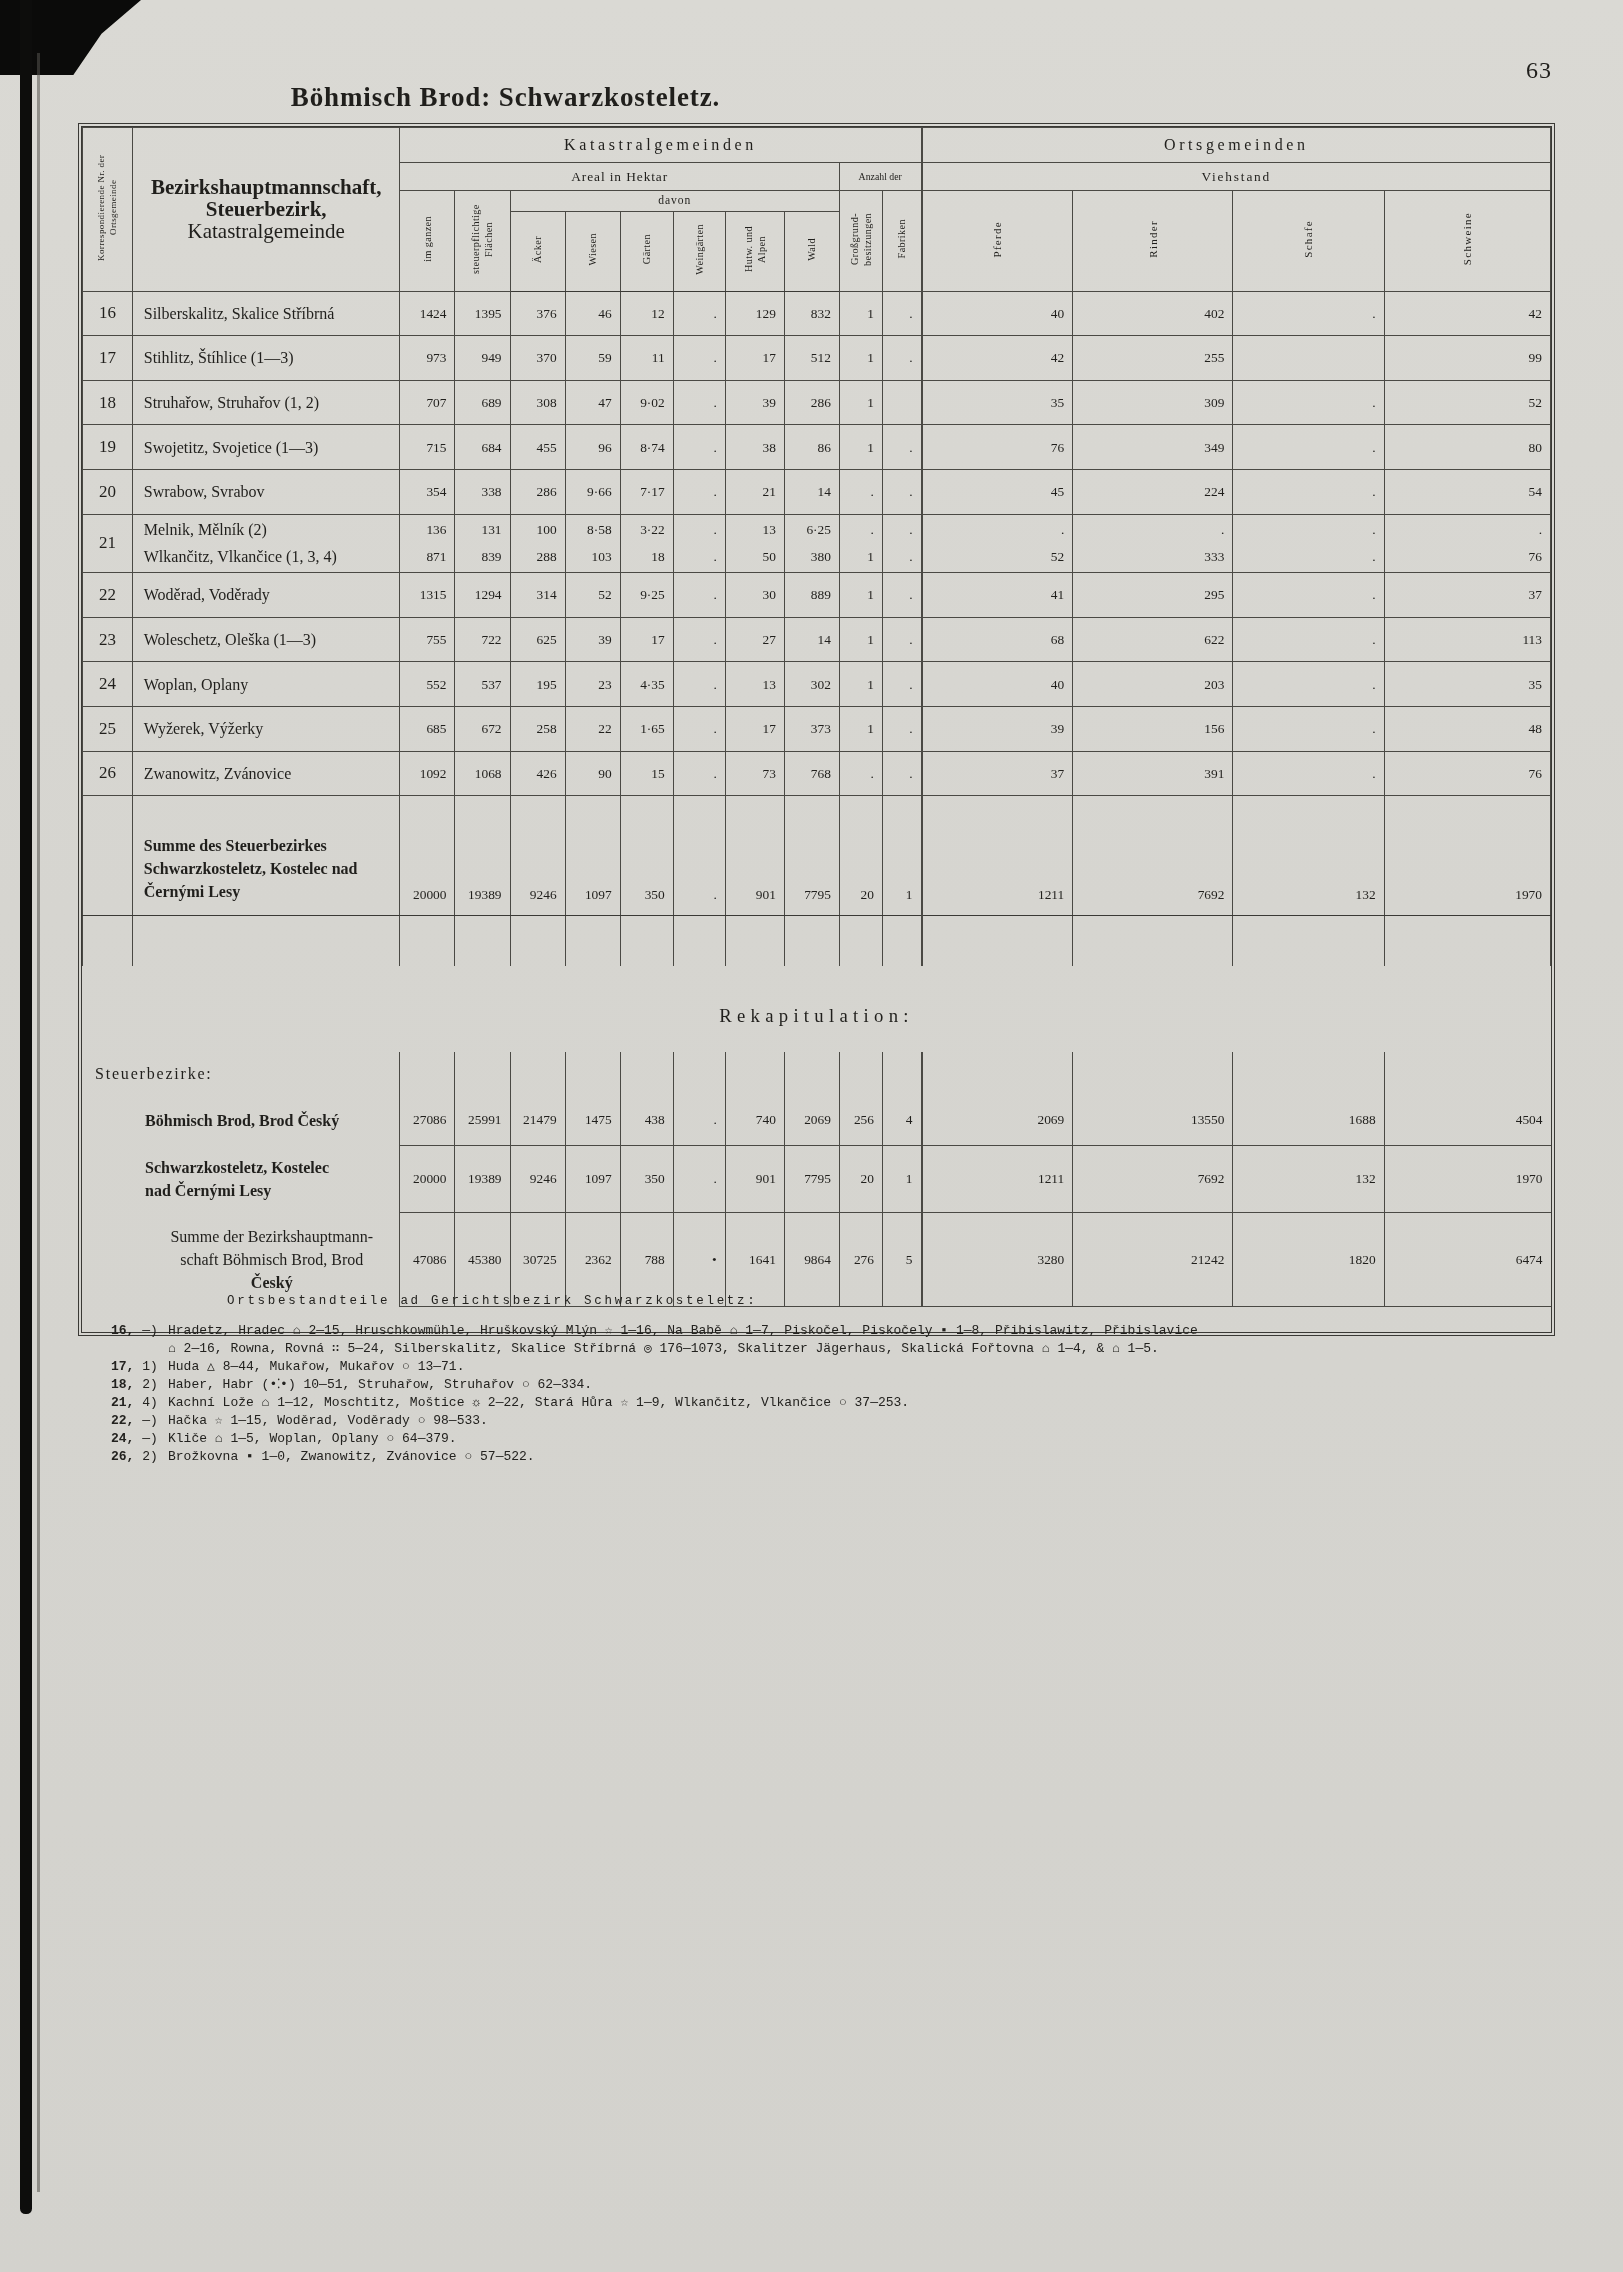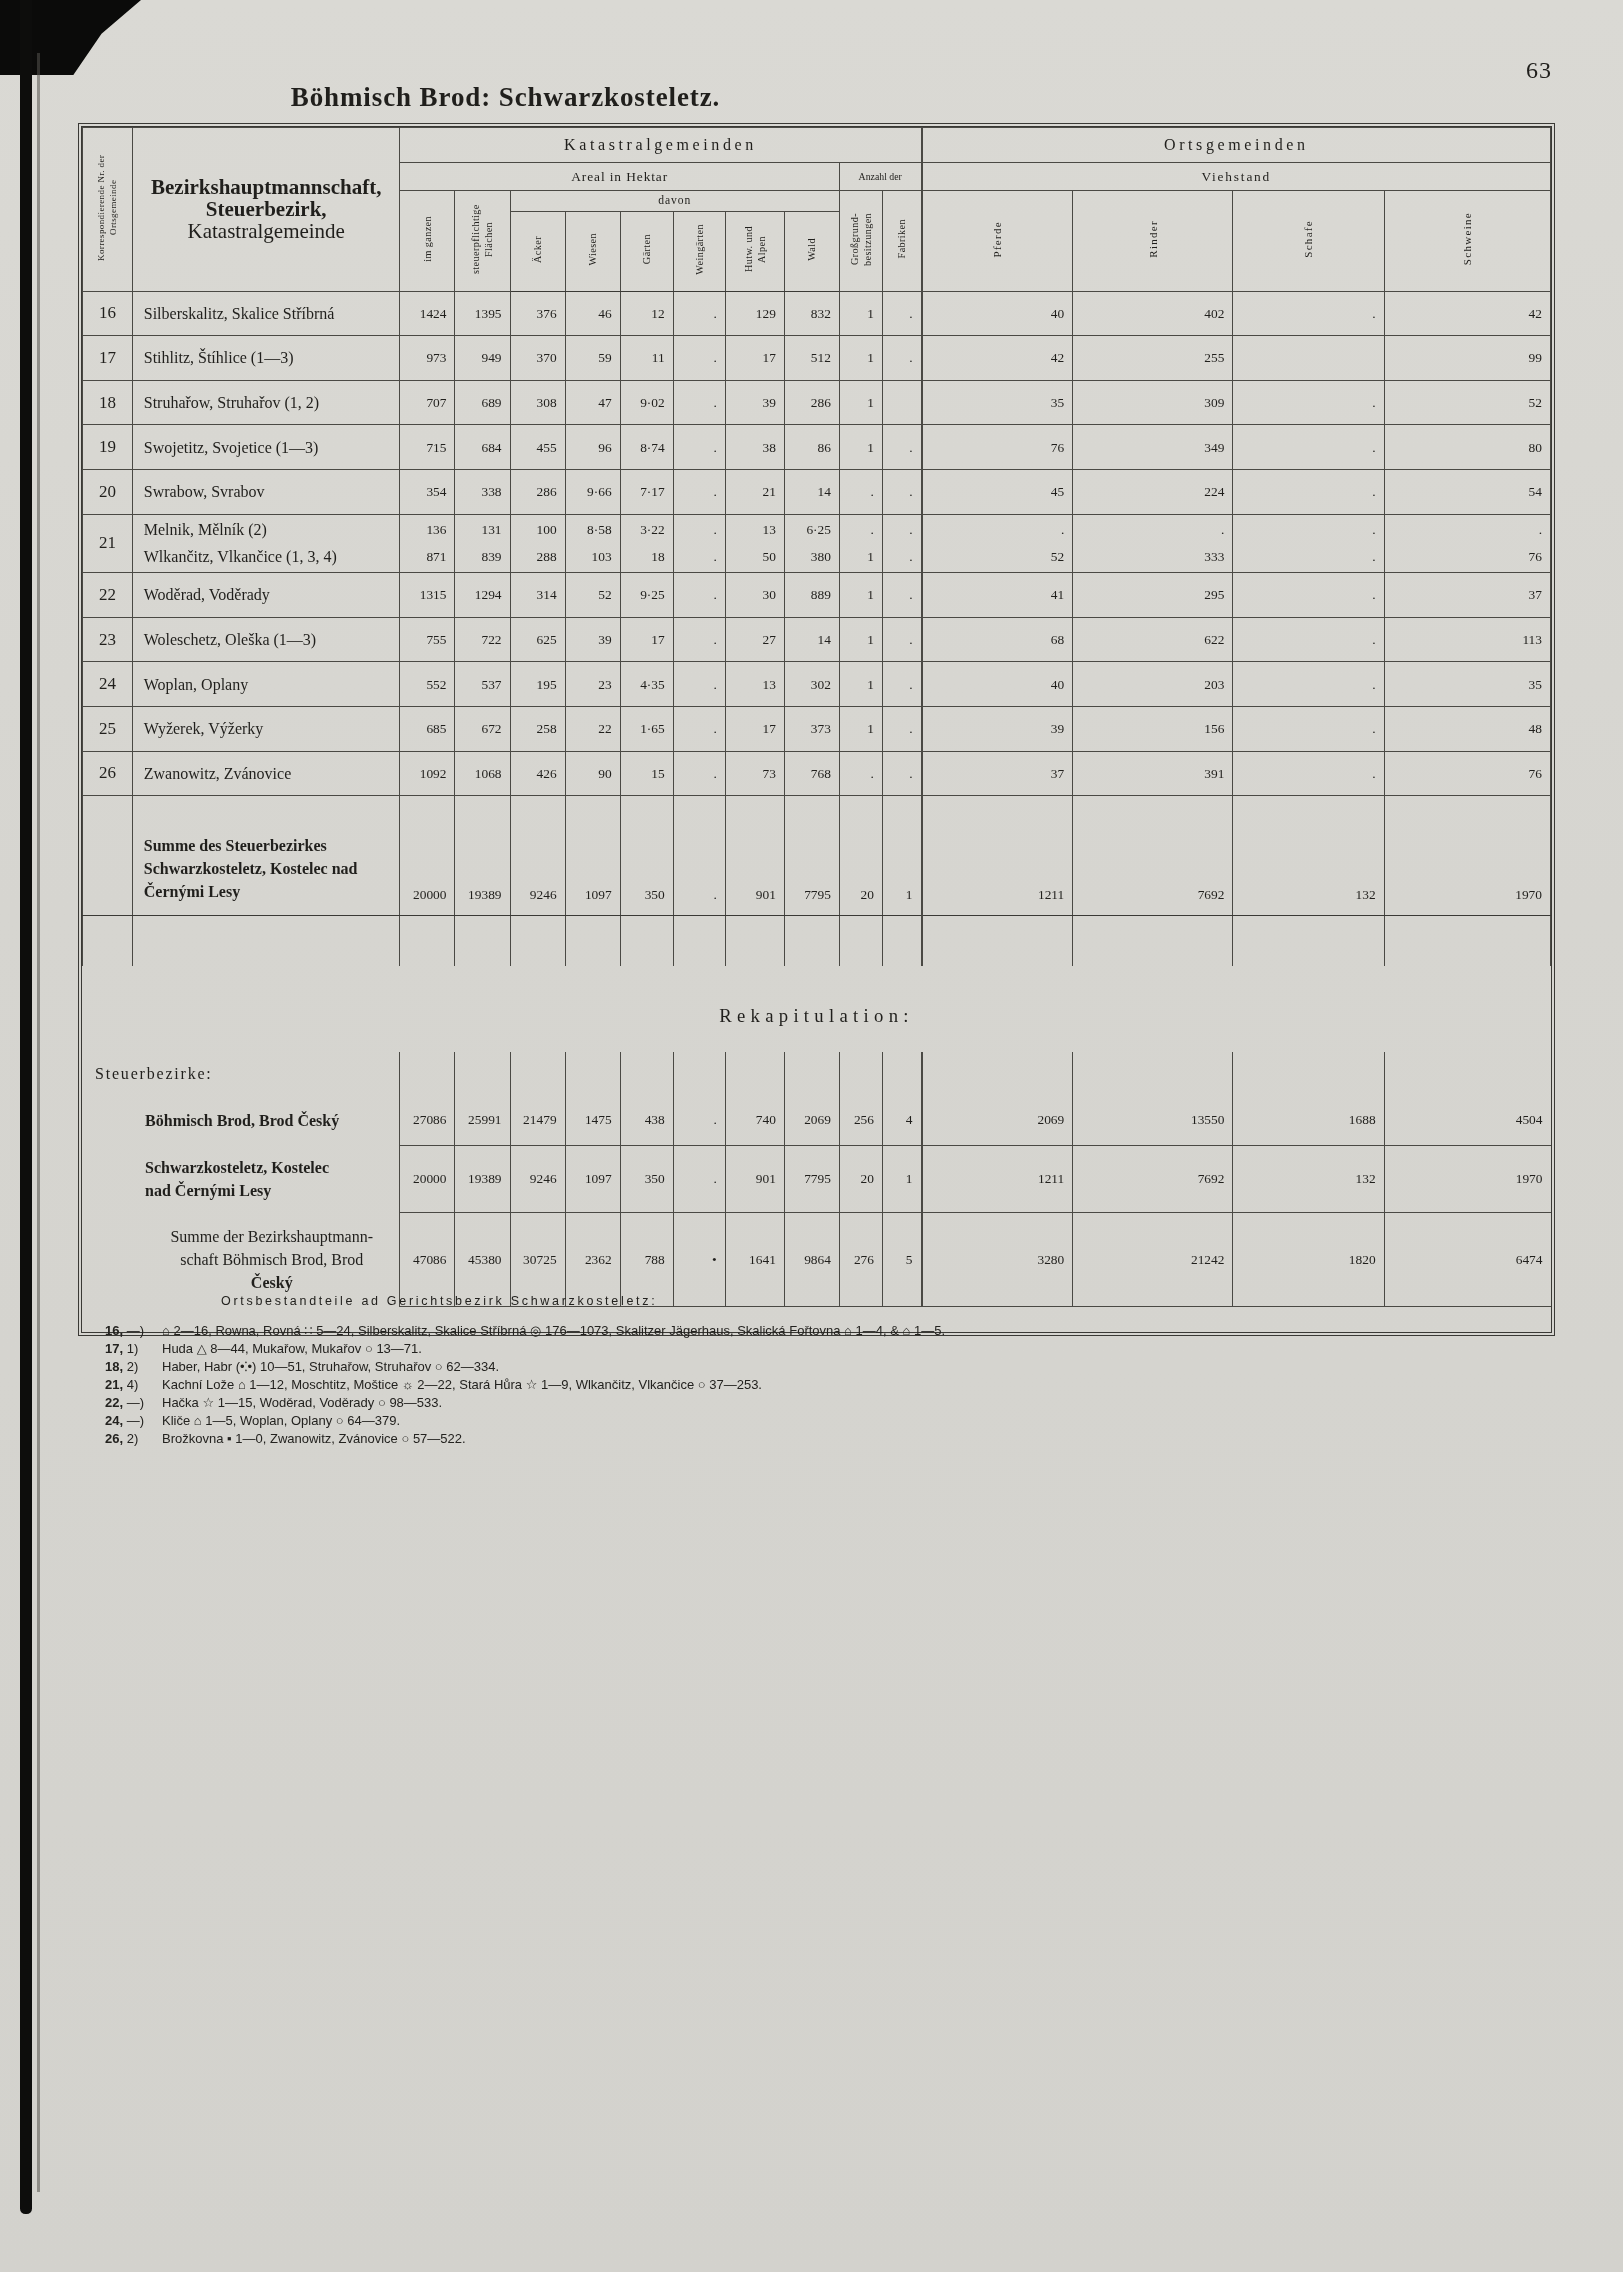--- a/index.html
+++ b/index.html
@@ -84,22 +84,22 @@
   .rk-sec{font-size:16px;letter-spacing:1.8px;text-align:left;padding-left:12.5px;}
   .rk-name{font-size:16px;text-align:left;padding-left:12.5px;}
   .rk-name div{line-height:23px;}
   tbody.tb-rekap tr:nth-child(2) td{height:48px;}
   tbody.tb-rekap tr:nth-child(3) td{height:64px;}
   tbody.tb-rekap tr:nth-child(4) td{height:91px;}
   tr.rk-pad td{height:23px;border-bottom:none !important;}
 
   
   .footnotes{
-    position:absolute;left:105px;top:1294px;width:1426px;
-    font-family:Liberation Sans, sans-serif;color:#23221f;
+    position:absolute;left:111px;top:1294px;width:1426px;
+    font-family:Liberation Mono, monospace;color:#23221f;
   }
   .fn-heading{font-size:12.5px;letter-spacing:2.7px;margin-bottom:14.3px;padding-left:116px;}
   .fn-entry{display:flex;font-size:13px;line-height:18px;}
   .fn-prefix{flex:none;width:57px;}
   .fn-prefix b{font-weight:bold;}
   .fn-text{flex:1;}
 </style>
 </head>
 <body>
 
@@ -864,20 +864,21 @@
         </tbody>
     </table>
   </div>
 
   <div class="footnotes">
     <div class="fn-heading">Ortsbestandteile ad Gerichtsbezirk Schwarzkosteletz:</div>
     <div id="footnote-entries">
         <div class="fn-entry">
           <span class="fn-prefix"><b>16,</b> —)</span>
           <span class="fn-text">
+            <div>Hradetz, Hradec ⌂ 2—15, Hruschkowmühle, Hruškovský Mlýn ☆ 1—16, Na Babě ⌂ 1—7, Piskočel, Piskočely ▪ 1—8, Přibislawitz, Přibislavice</div>
             <div>⌂ 2—16, Rowna, Rovná ∷ 5—24, Silberskalitz, Skalice Stříbrná ◎ 176—1073, Skalitzer Jägerhaus, Skalická Fořtovna ⌂ 1—4, &amp; ⌂ 1—5.</div>
           </span>
         </div>
         <div class="fn-entry">
           <span class="fn-prefix"><b>17,</b> 1)</span>
           <span class="fn-text">
             <div>Huda △ 8—44, Mukařow, Mukařov ○ 13—71.</div>
           </span>
         </div>
         <div class="fn-entry">

